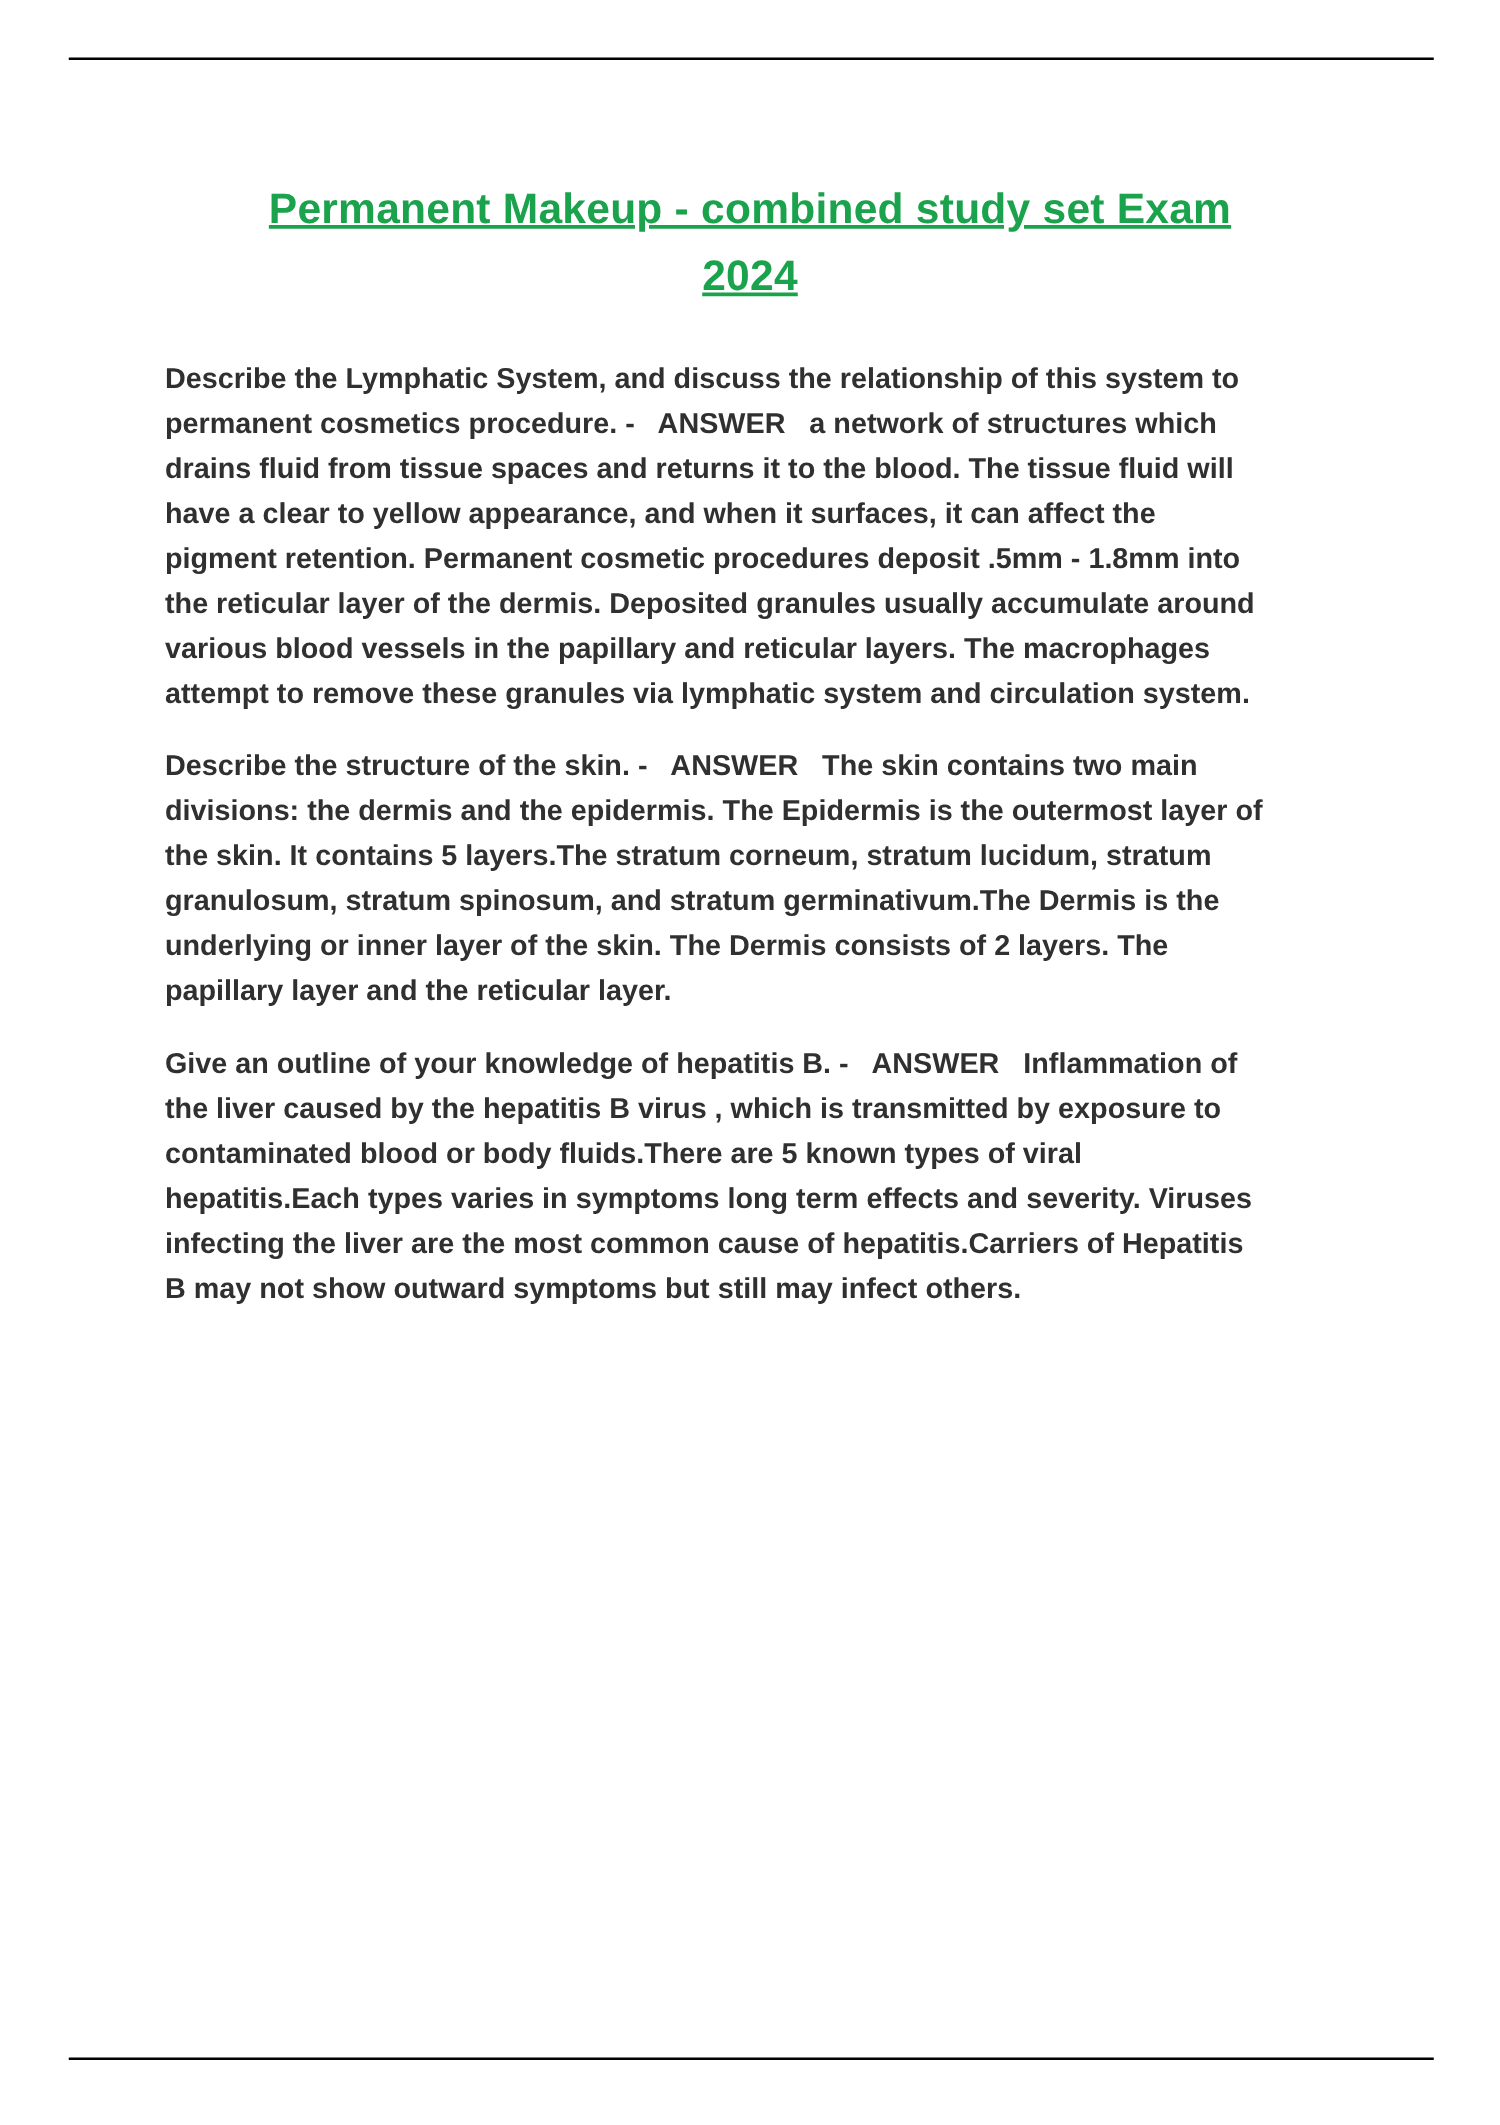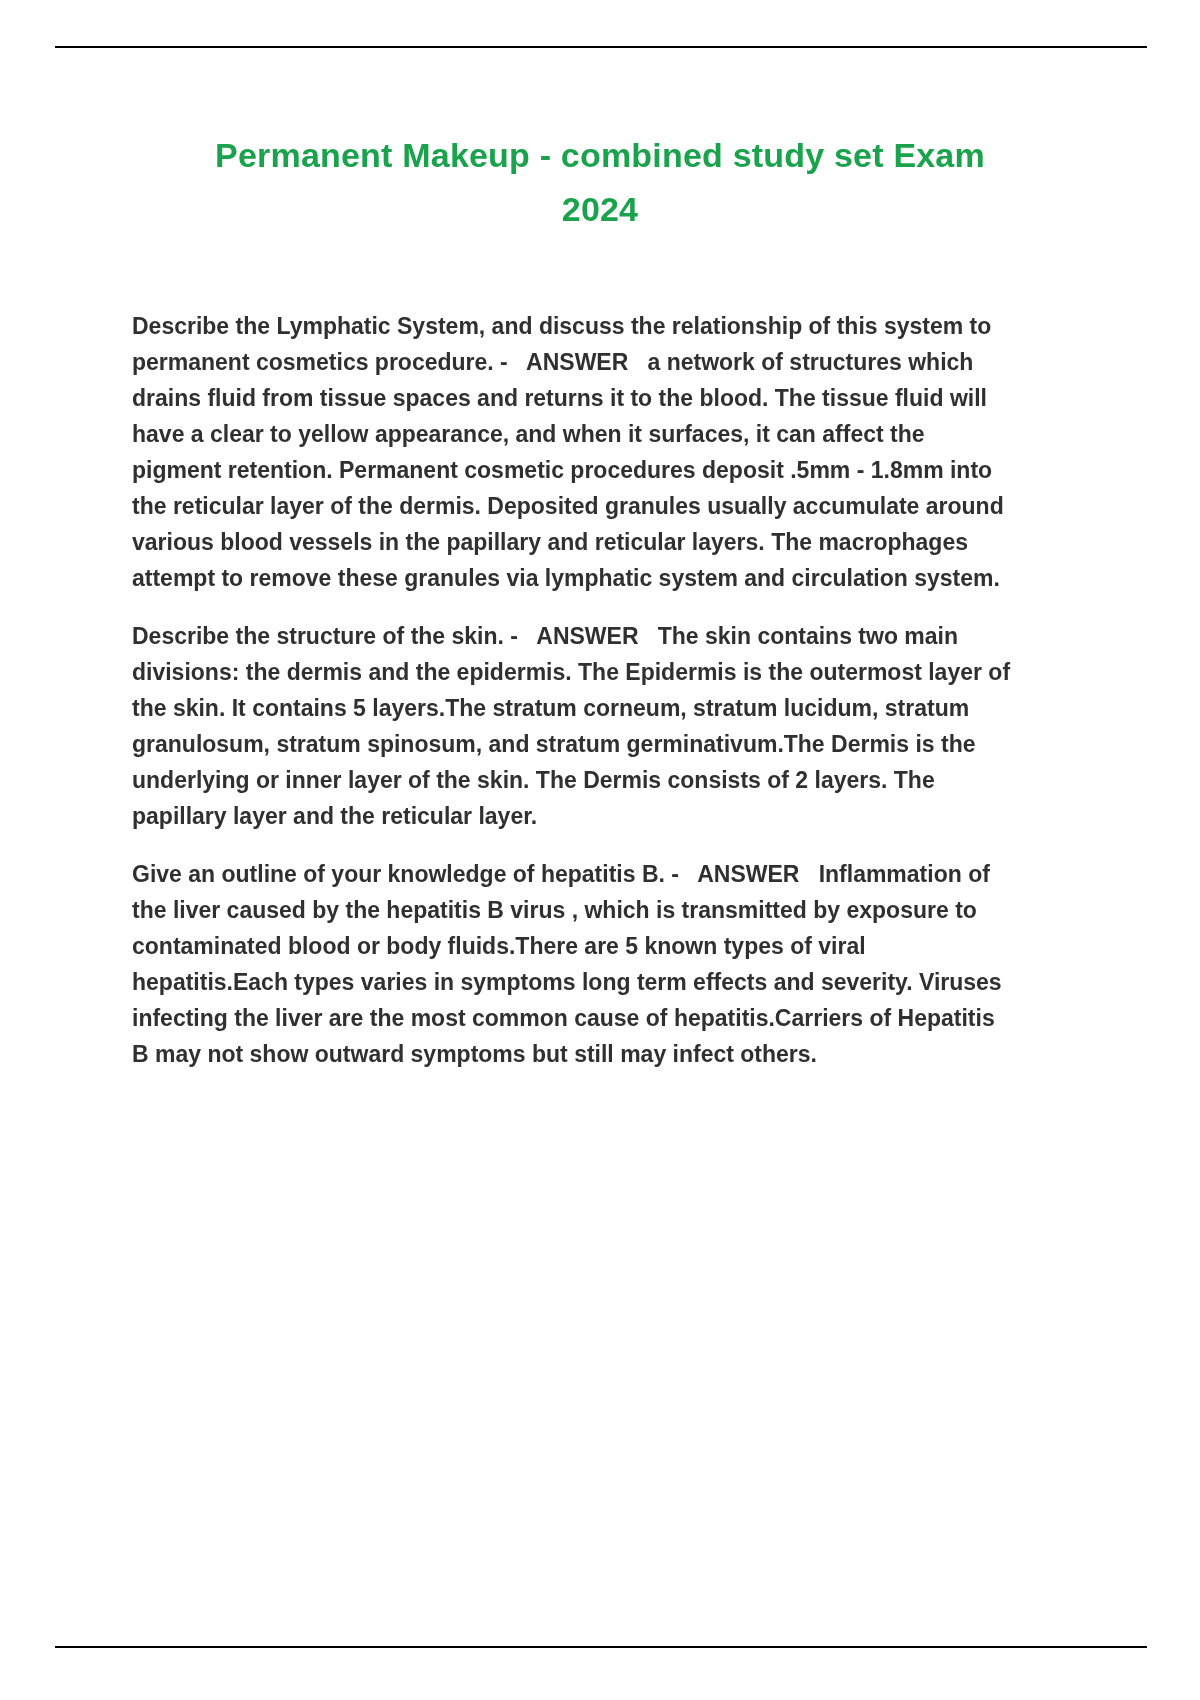--- a/index.html
+++ b/index.html
@@ -19,33 +19,34 @@
     position: absolute;
     left: 55px;
     right: 53px;
     height: 2px;
     background: #000000;
   }
   .rule.top { top: 46px; }
   .rule.bottom { top: 1646px; }
 
   .doc-title {
-    margin: 0;
+    margin: 12px;
     padding: 128px 110px 0 110px;
     text-align: center;
     font-size: 34px;
     font-weight: 700;
     line-height: 54px;
     color: #1aa34c;
     white-space: pre-line;
     letter-spacing: 0.2px;
+    text-decoration: underline;
   }
 
   .doc-body {
-    margin-top: 72px;
+    margin-top: 36px;
     padding: 0 188px 0 132px;
     color: #303030;
     font-size: 23px;
     font-weight: 700;
     line-height: 36px;
   }
   .doc-body p {
     margin: 0 0 22px 0;
     white-space: pre-wrap;
   }

